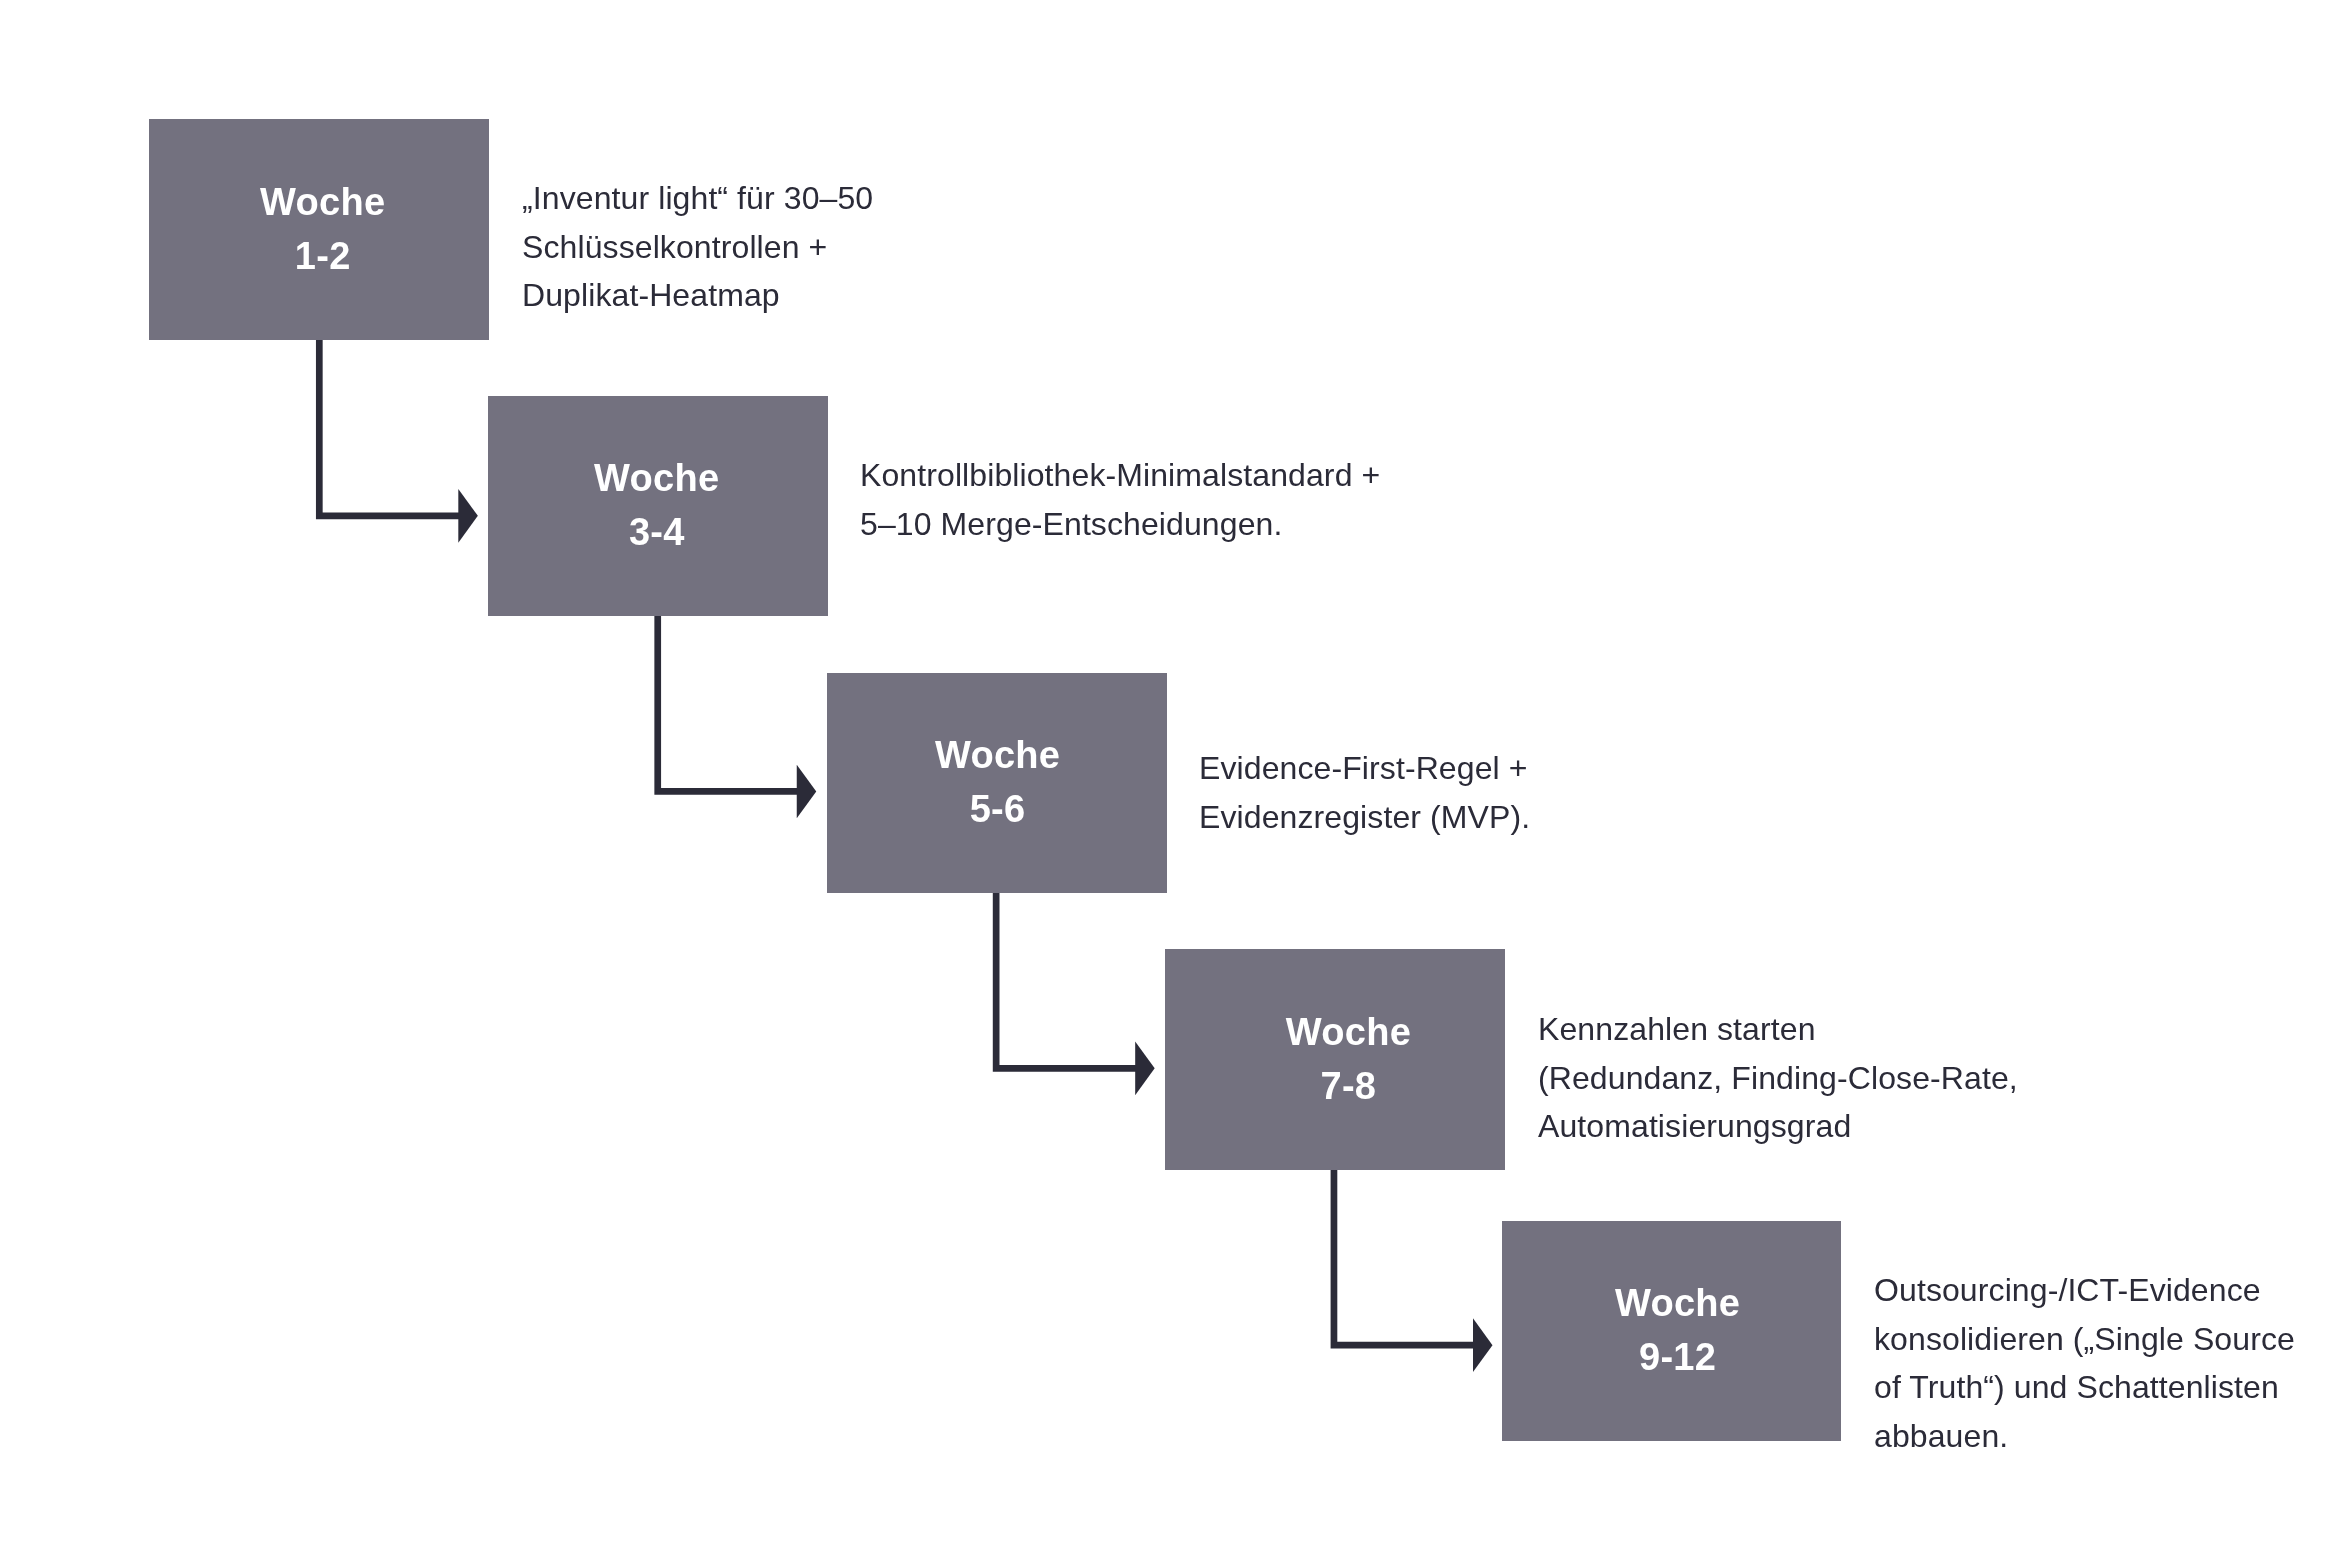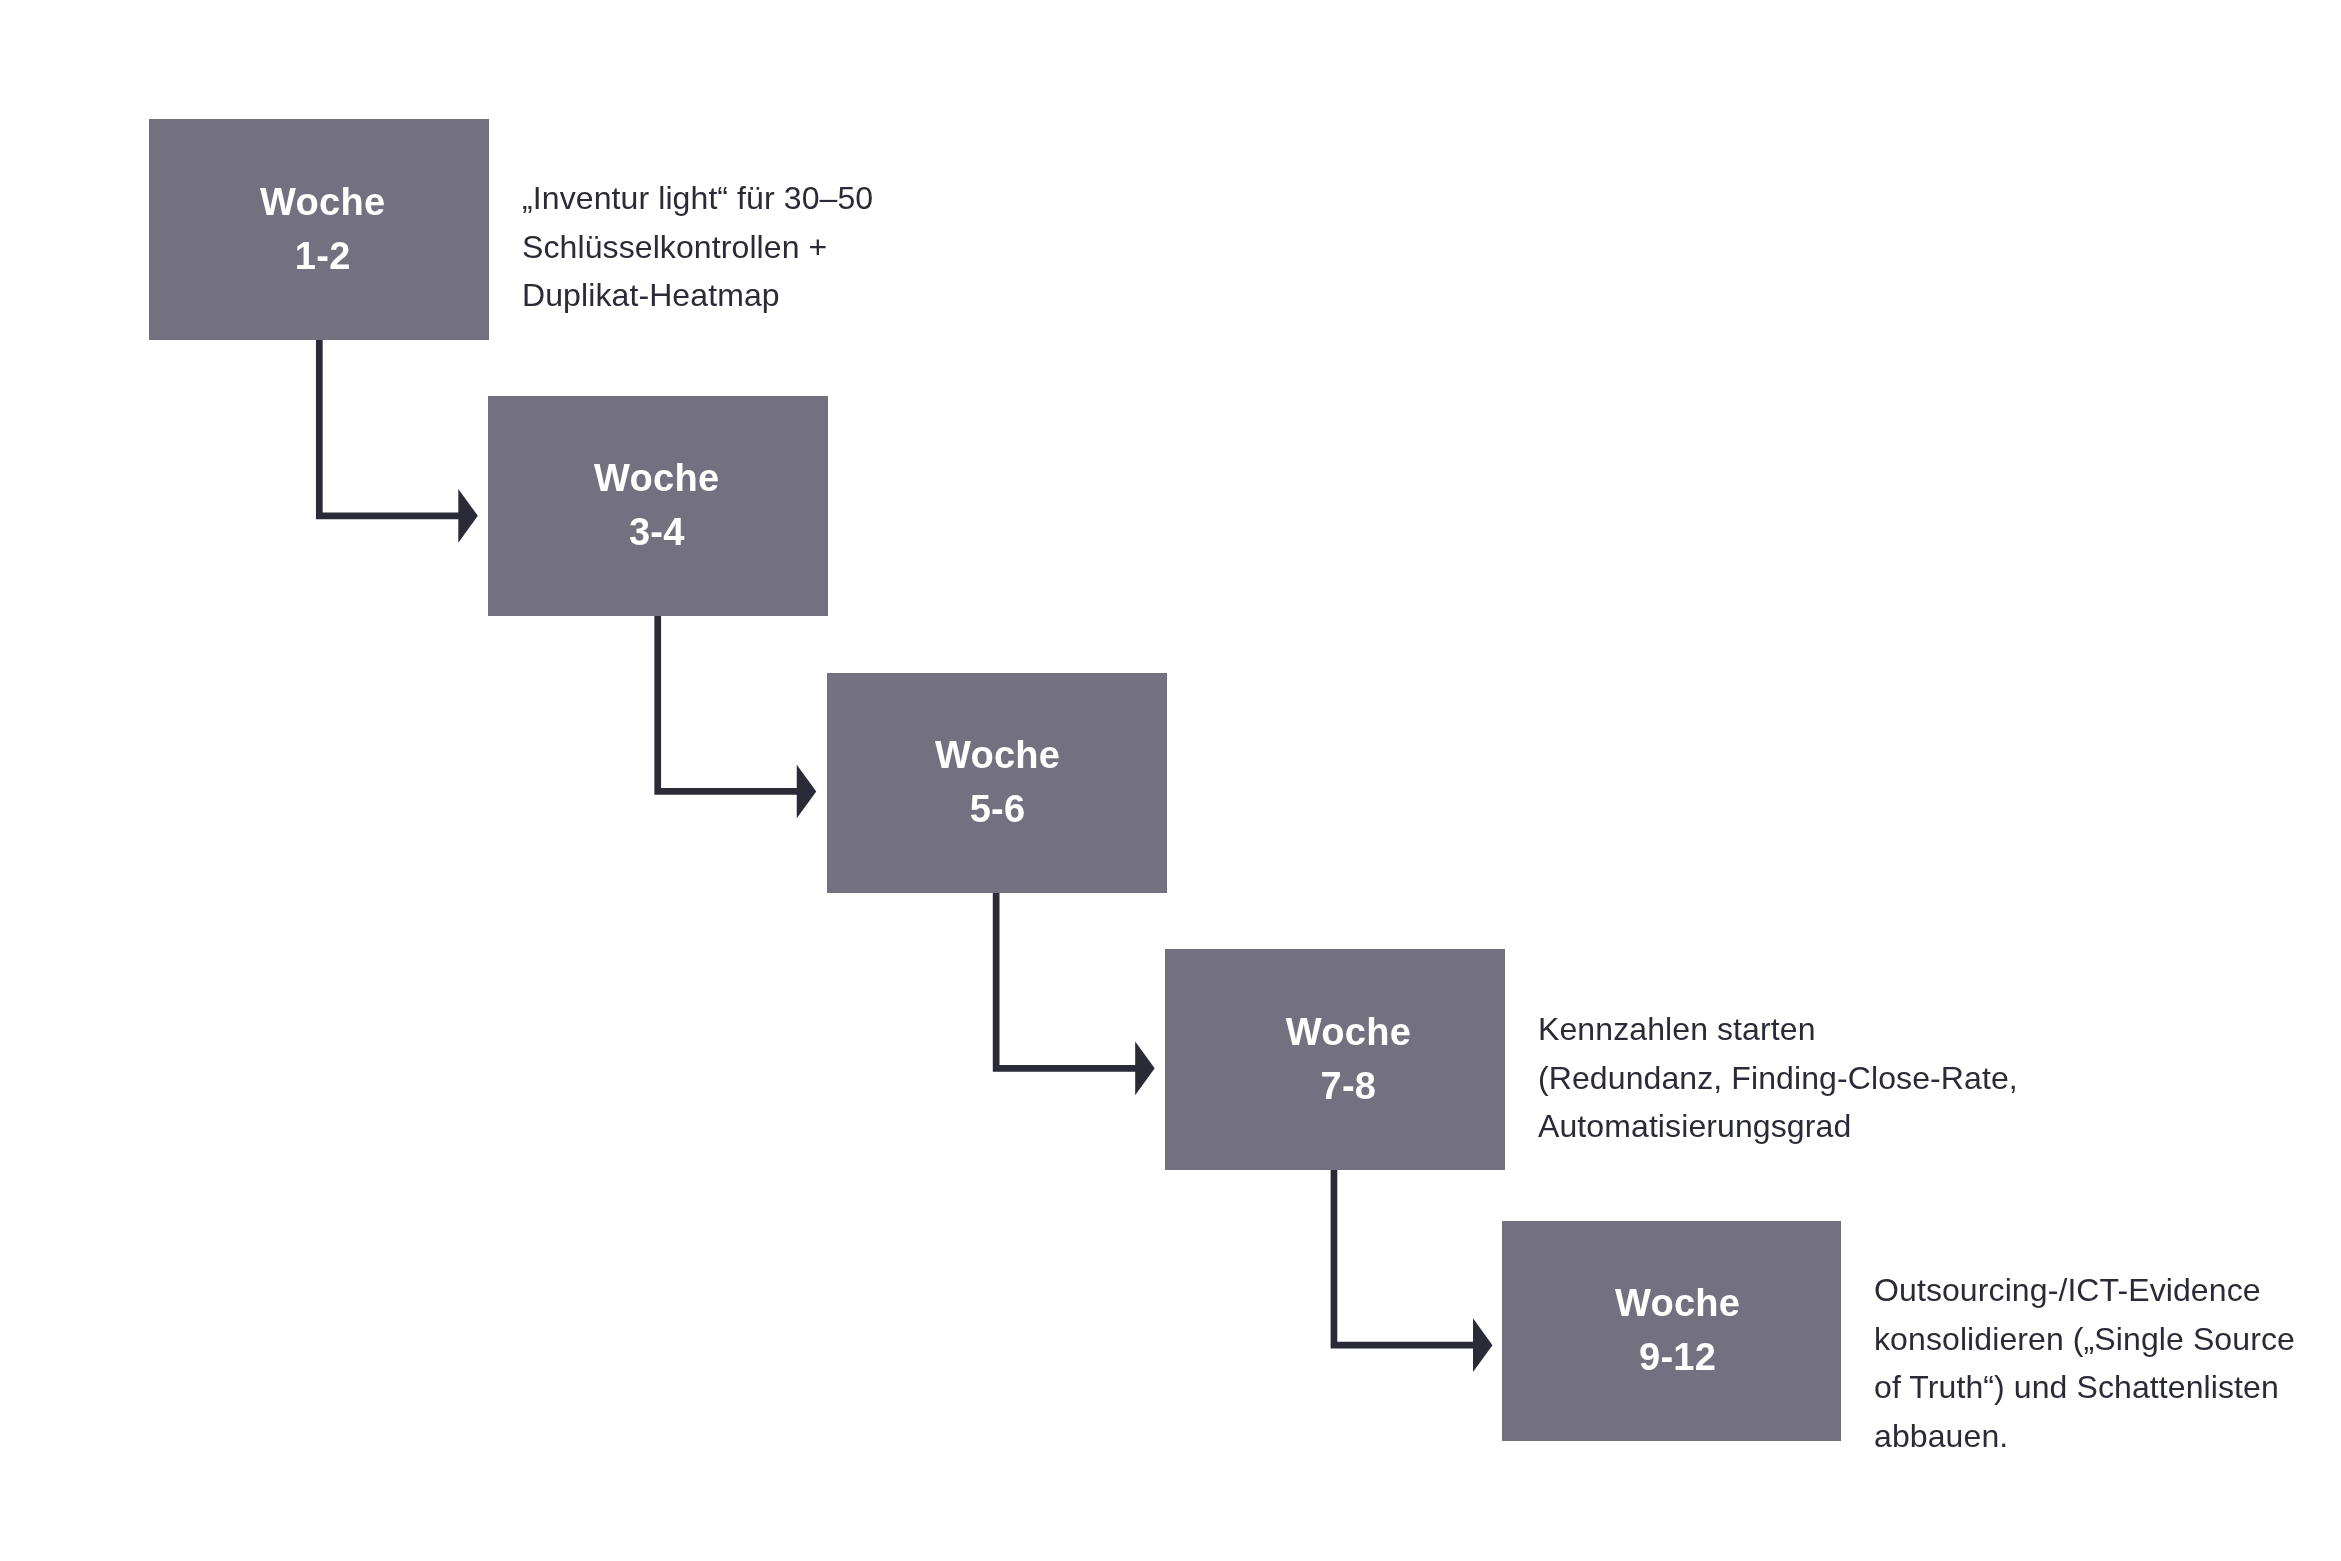--- a/index.html
+++ b/index.html
@@ -108,25 +108,29 @@
 1-2</div>
   </div>
   <div class="stage-desc" style="left:481px; top:174px; width:451px;">„Inventur light“ für 30–50
 Schlüsselkontrollen +
 Duplikat-Heatmap</div>
 
   <div class="stage-box lbl-shift-2" style="left:447px; top:396px; width:340px; height:220px;">
     <div class="stage-box-label">Woche
 3-4</div>
   </div>
+  <div class="stage-desc" style="left:819px; top:451px; width:610px;">Kontrollbibliothek-Minimalstandard +
+5–10 Merge-Entscheidungen.</div>
 
   <div class="stage-box lbl-shift-3" style="left:786px; top:673px; width:340px; height:220px;">
     <div class="stage-box-label">Woche
 5-6</div>
   </div>
+  <div class="stage-desc" style="left:1158px; top:744px; width:500px;">Evidence-First-Regel +
+Evidenzregister (MVP).</div>
 
   <div class="stage-box lbl-shift-4" style="left:1124px; top:949px; width:340px; height:221px;">
     <div class="stage-box-label">Woche
 7-8</div>
   </div>
   <div class="stage-desc" style="left:1497px; top:1005px; width:549px;">Kennzahlen starten
 (Redundanz, Finding-Close-Rate,
 Automatisierungsgrad</div>
 
   <div class="stage-box lbl-shift-5" style="left:1461px; top:1221px; width:339px; height:220px;">

